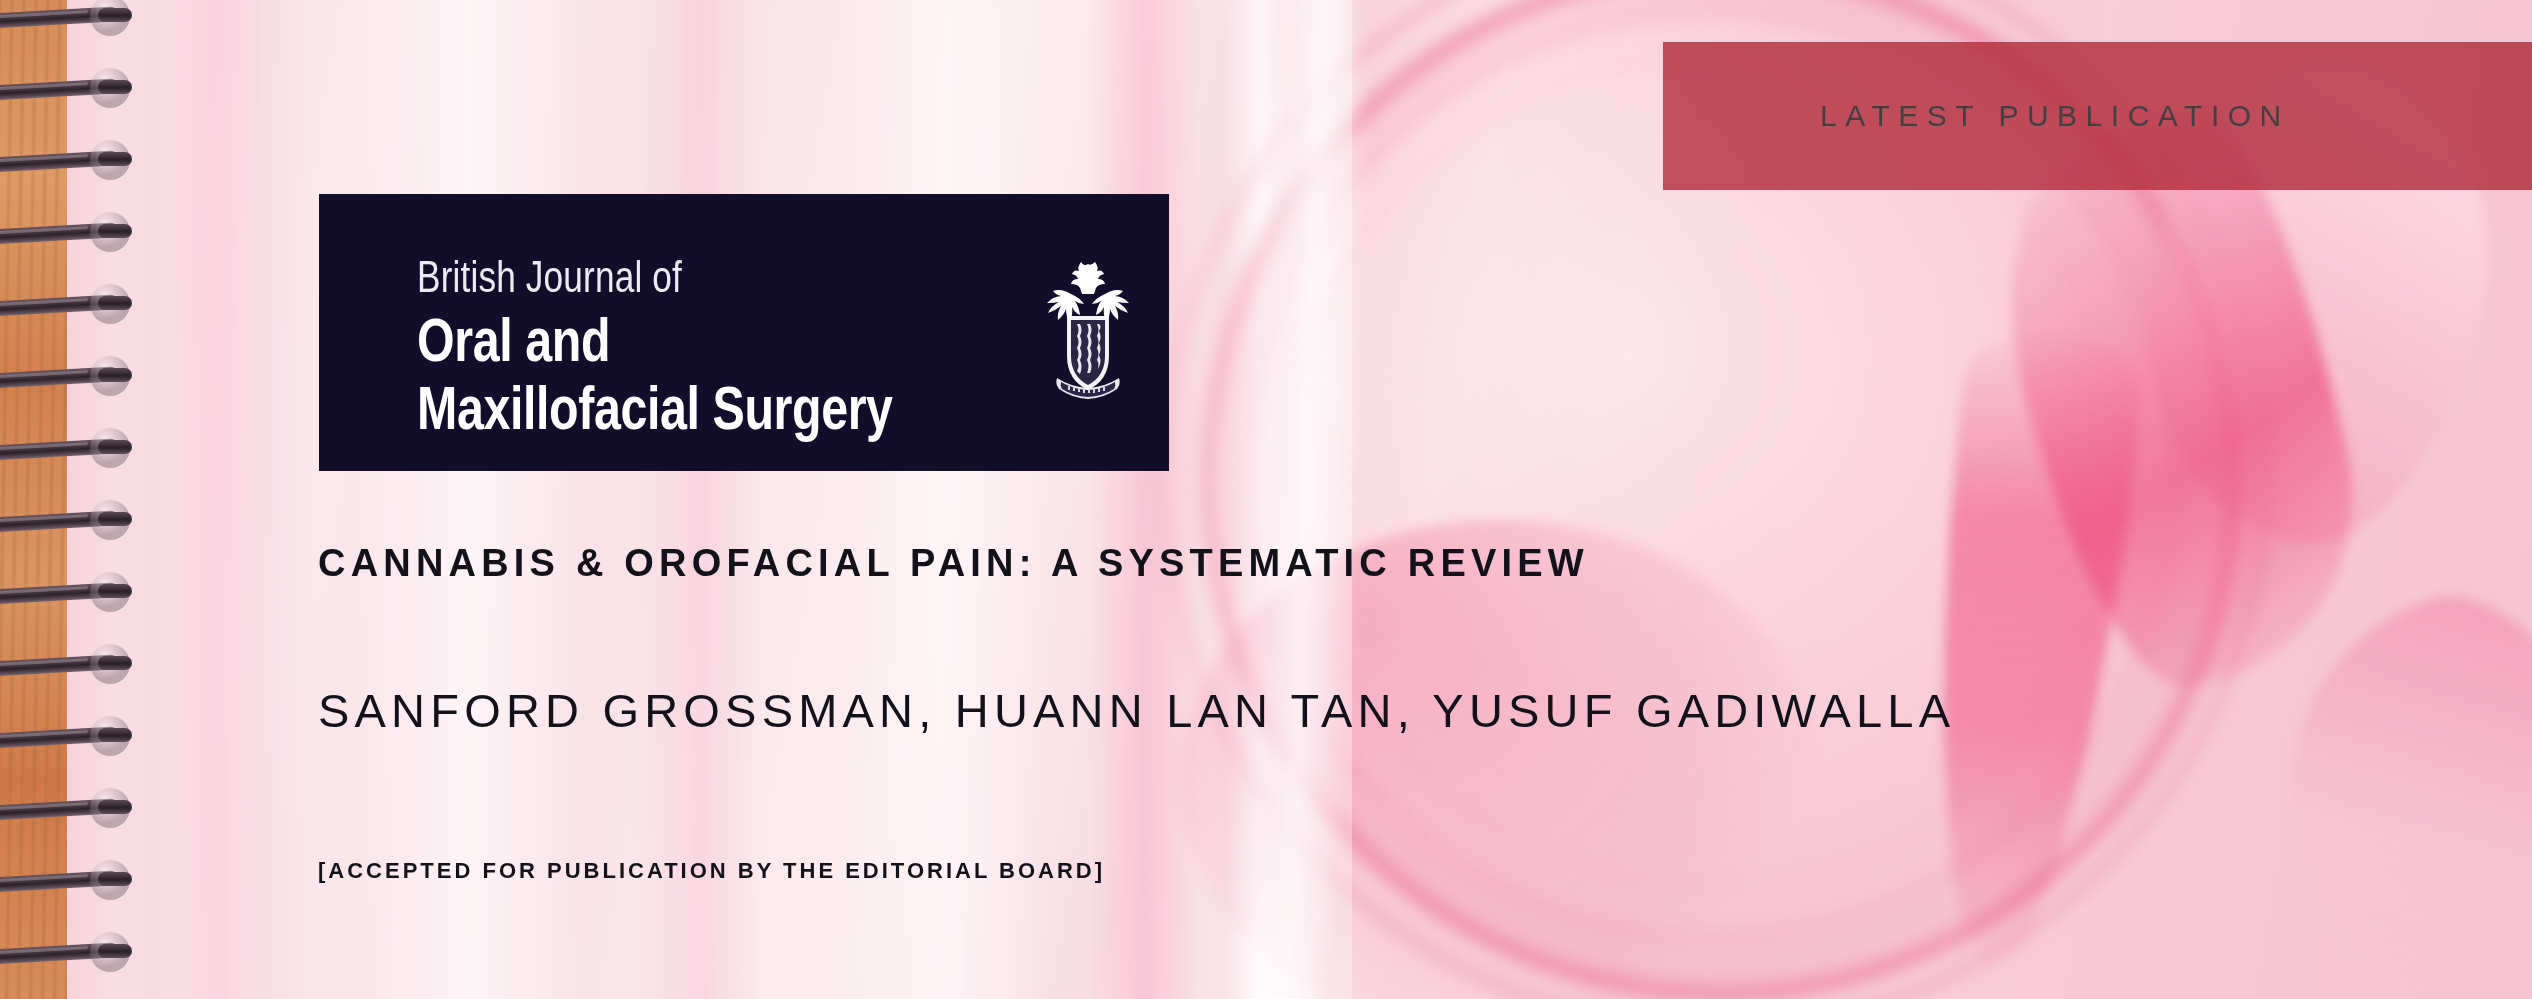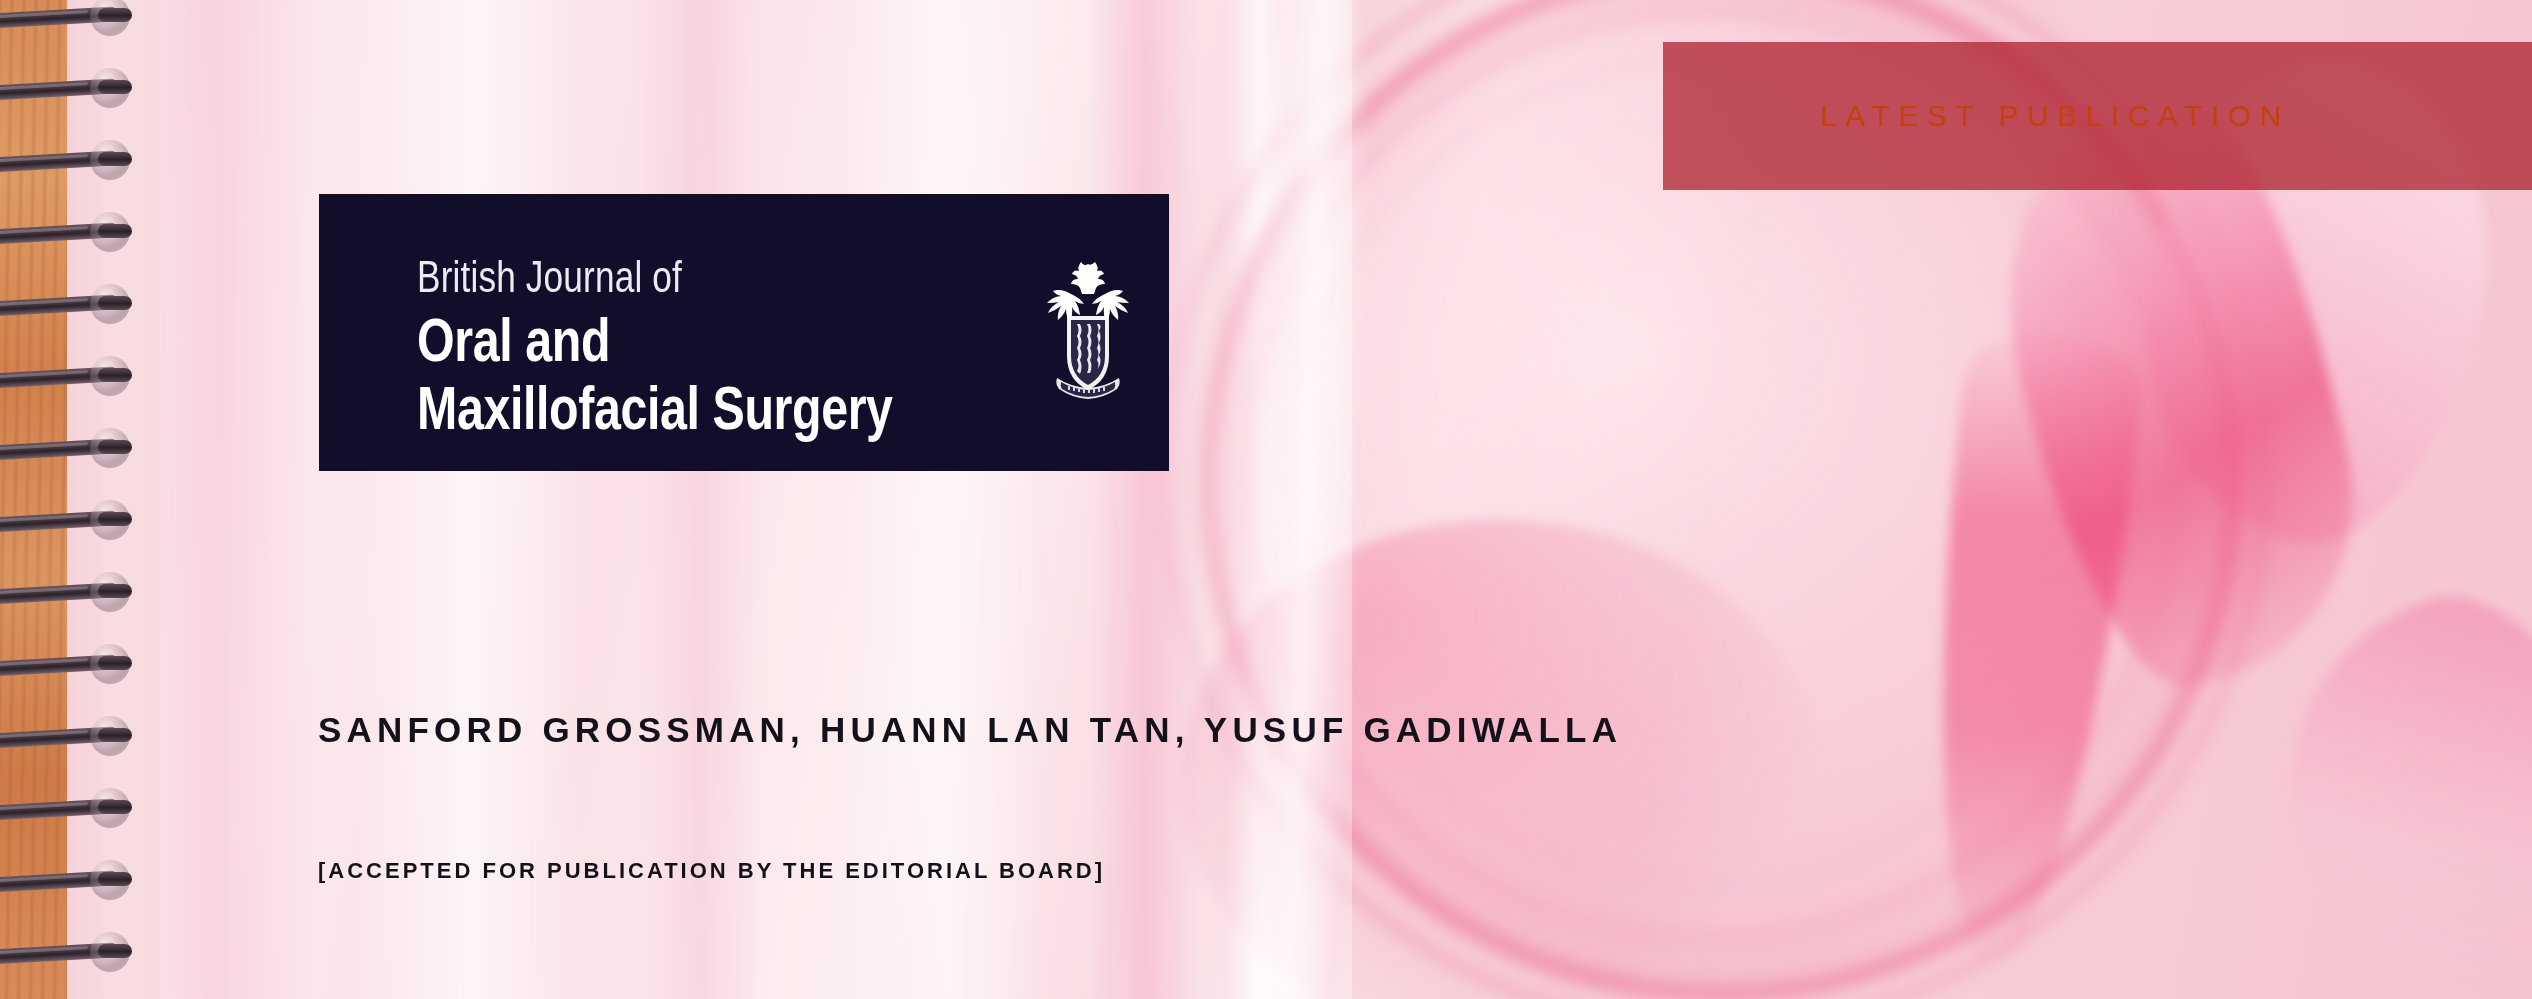--- a/index.html
+++ b/index.html
@@ -325,23 +325,23 @@
     top: 542px;
     font-size: 38px;
     font-weight: 700;
     letter-spacing: 5.2px;
     color: #13121a;
     white-space: nowrap;
   }
   .authors {
     position: absolute;
     left: 318px;
-    top: 710px;
-    font-size: 35px;
-    font-weight: 700;
+    top: 683px;
+    font-size: 47px;
+    font-weight: 400;
     letter-spacing: 5.2px;
     color: #13121a;
     white-space: nowrap;
   }
   .accepted {
     position: absolute;
     left: 318px;
     top: 825px;
     font-size: 22px;
     font-weight: 700;
@@ -358,21 +358,21 @@
     top: 42px;
     width: 869px;
     height: 148px;
     background: rgba(176, 38, 52, 0.78);
     display: flex;
     align-items: center;
     box-sizing: border-box;
     padding-left: 157px;
   }
   .ribbon-banner .label {
-    color: #c2410c;
+    color: #404040;
     font-size: 30px;
     font-weight: 400;
     letter-spacing: 8.5px;
     white-space: nowrap;
   }
 </style>
 </head>
 <body>
 
 <div class="stage">
@@ -503,20 +503,21 @@
             <rect x="61" y="131" width="2" height="4"></rect>
             <rect x="66" y="131" width="2" height="4"></rect>
             <rect x="71" y="130" width="2" height="4"></rect>
             <rect x="76" y="129" width="2" height="4"></rect>
           </g>
         </g>
       </svg>
     </div>
   </div>
 
+  <div class="title">CANNABIS &amp; OROFACIAL PAIN: A SYSTEMATIC REVIEW</div>
 
   <div class="authors">SANFORD GROSSMAN, HUANN LAN TAN, YUSUF GADIWALLA</div>
 
   <div class="accepted">[ACCEPTED FOR PUBLICATION BY THE EDITORIAL BOARD]</div>
 
   <div class="ribbon-banner">
     <span class="label">LATEST PUBLICATION</span>
   </div>
 
 </div>

